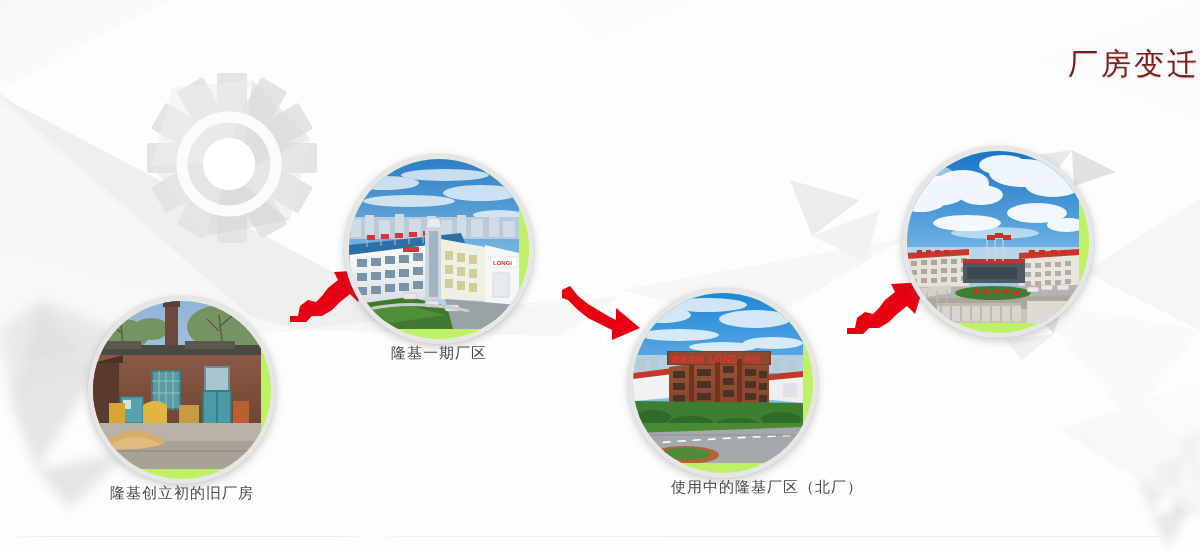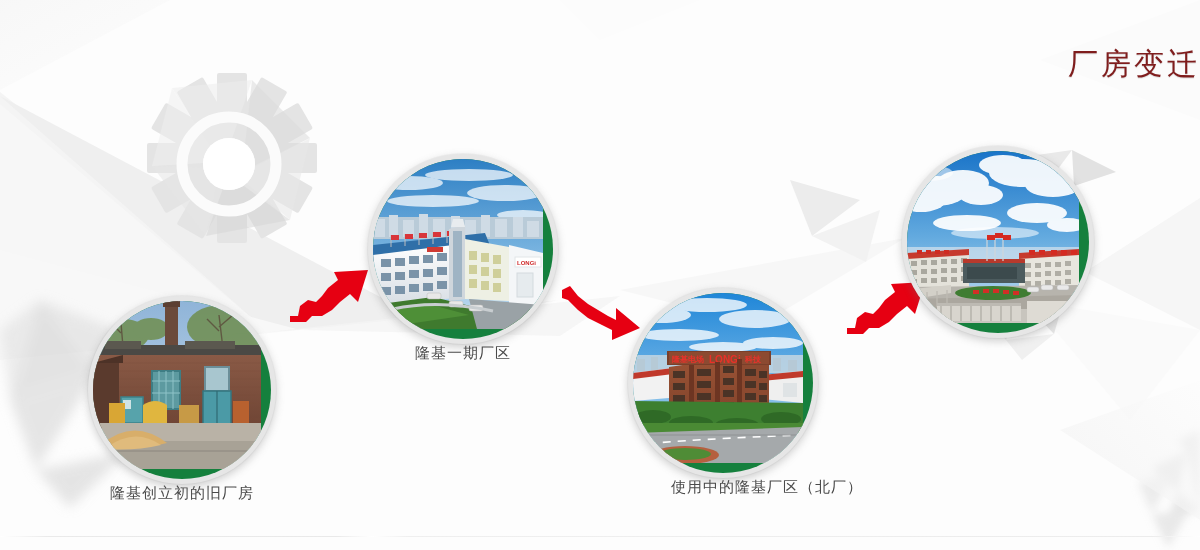--- a/index.html
+++ b/index.html
@@ -35,35 +35,35 @@
     background:#e6e6e6;
     padding:5px;
     box-shadow:0 3px 9px rgba(110,110,110,.33), 0 0 0 1px rgba(0,0,0,.035);
     overflow:hidden;
   }
   .photo-clip {
     width:100%; height:100%;
     border-radius:50%;
     overflow:hidden;
     position:relative;
-    background:#15803d;
+    background:#bef264;
   }
   .photo-clip svg { display:block; }
   .caption {
     position:absolute; left:50%; transform:translateX(-50%);
     white-space:nowrap;
     font-size:15px; color:#4a4a4a; letter-spacing:1px;
   }
 
   
   #node-1 { left:88px;  top:296px;text-align:right; }
   #node-1 .photo-ring { width:178px; height:178px; }
   #node-1 .caption { top:188px; }
 
-  #node-2 { left:368px; top:154px; }
+  #node-2 { left:344px; top:154px; }
   #node-2 .photo-ring { width:180px; height:180px; }
   #node-2 .caption { top:190px; }
 
   #node-3 { left:628px; top:288px; }
   #node-3 .photo-ring { width:180px; height:180px; }
   #node-3 .caption { top:190px;margin-left:44px; }
 
   #node-4 { left:902px; top:146px; }
   #node-4 .photo-ring { width:182px; height:182px; }
   #node-4 .caption { top:192px; }

